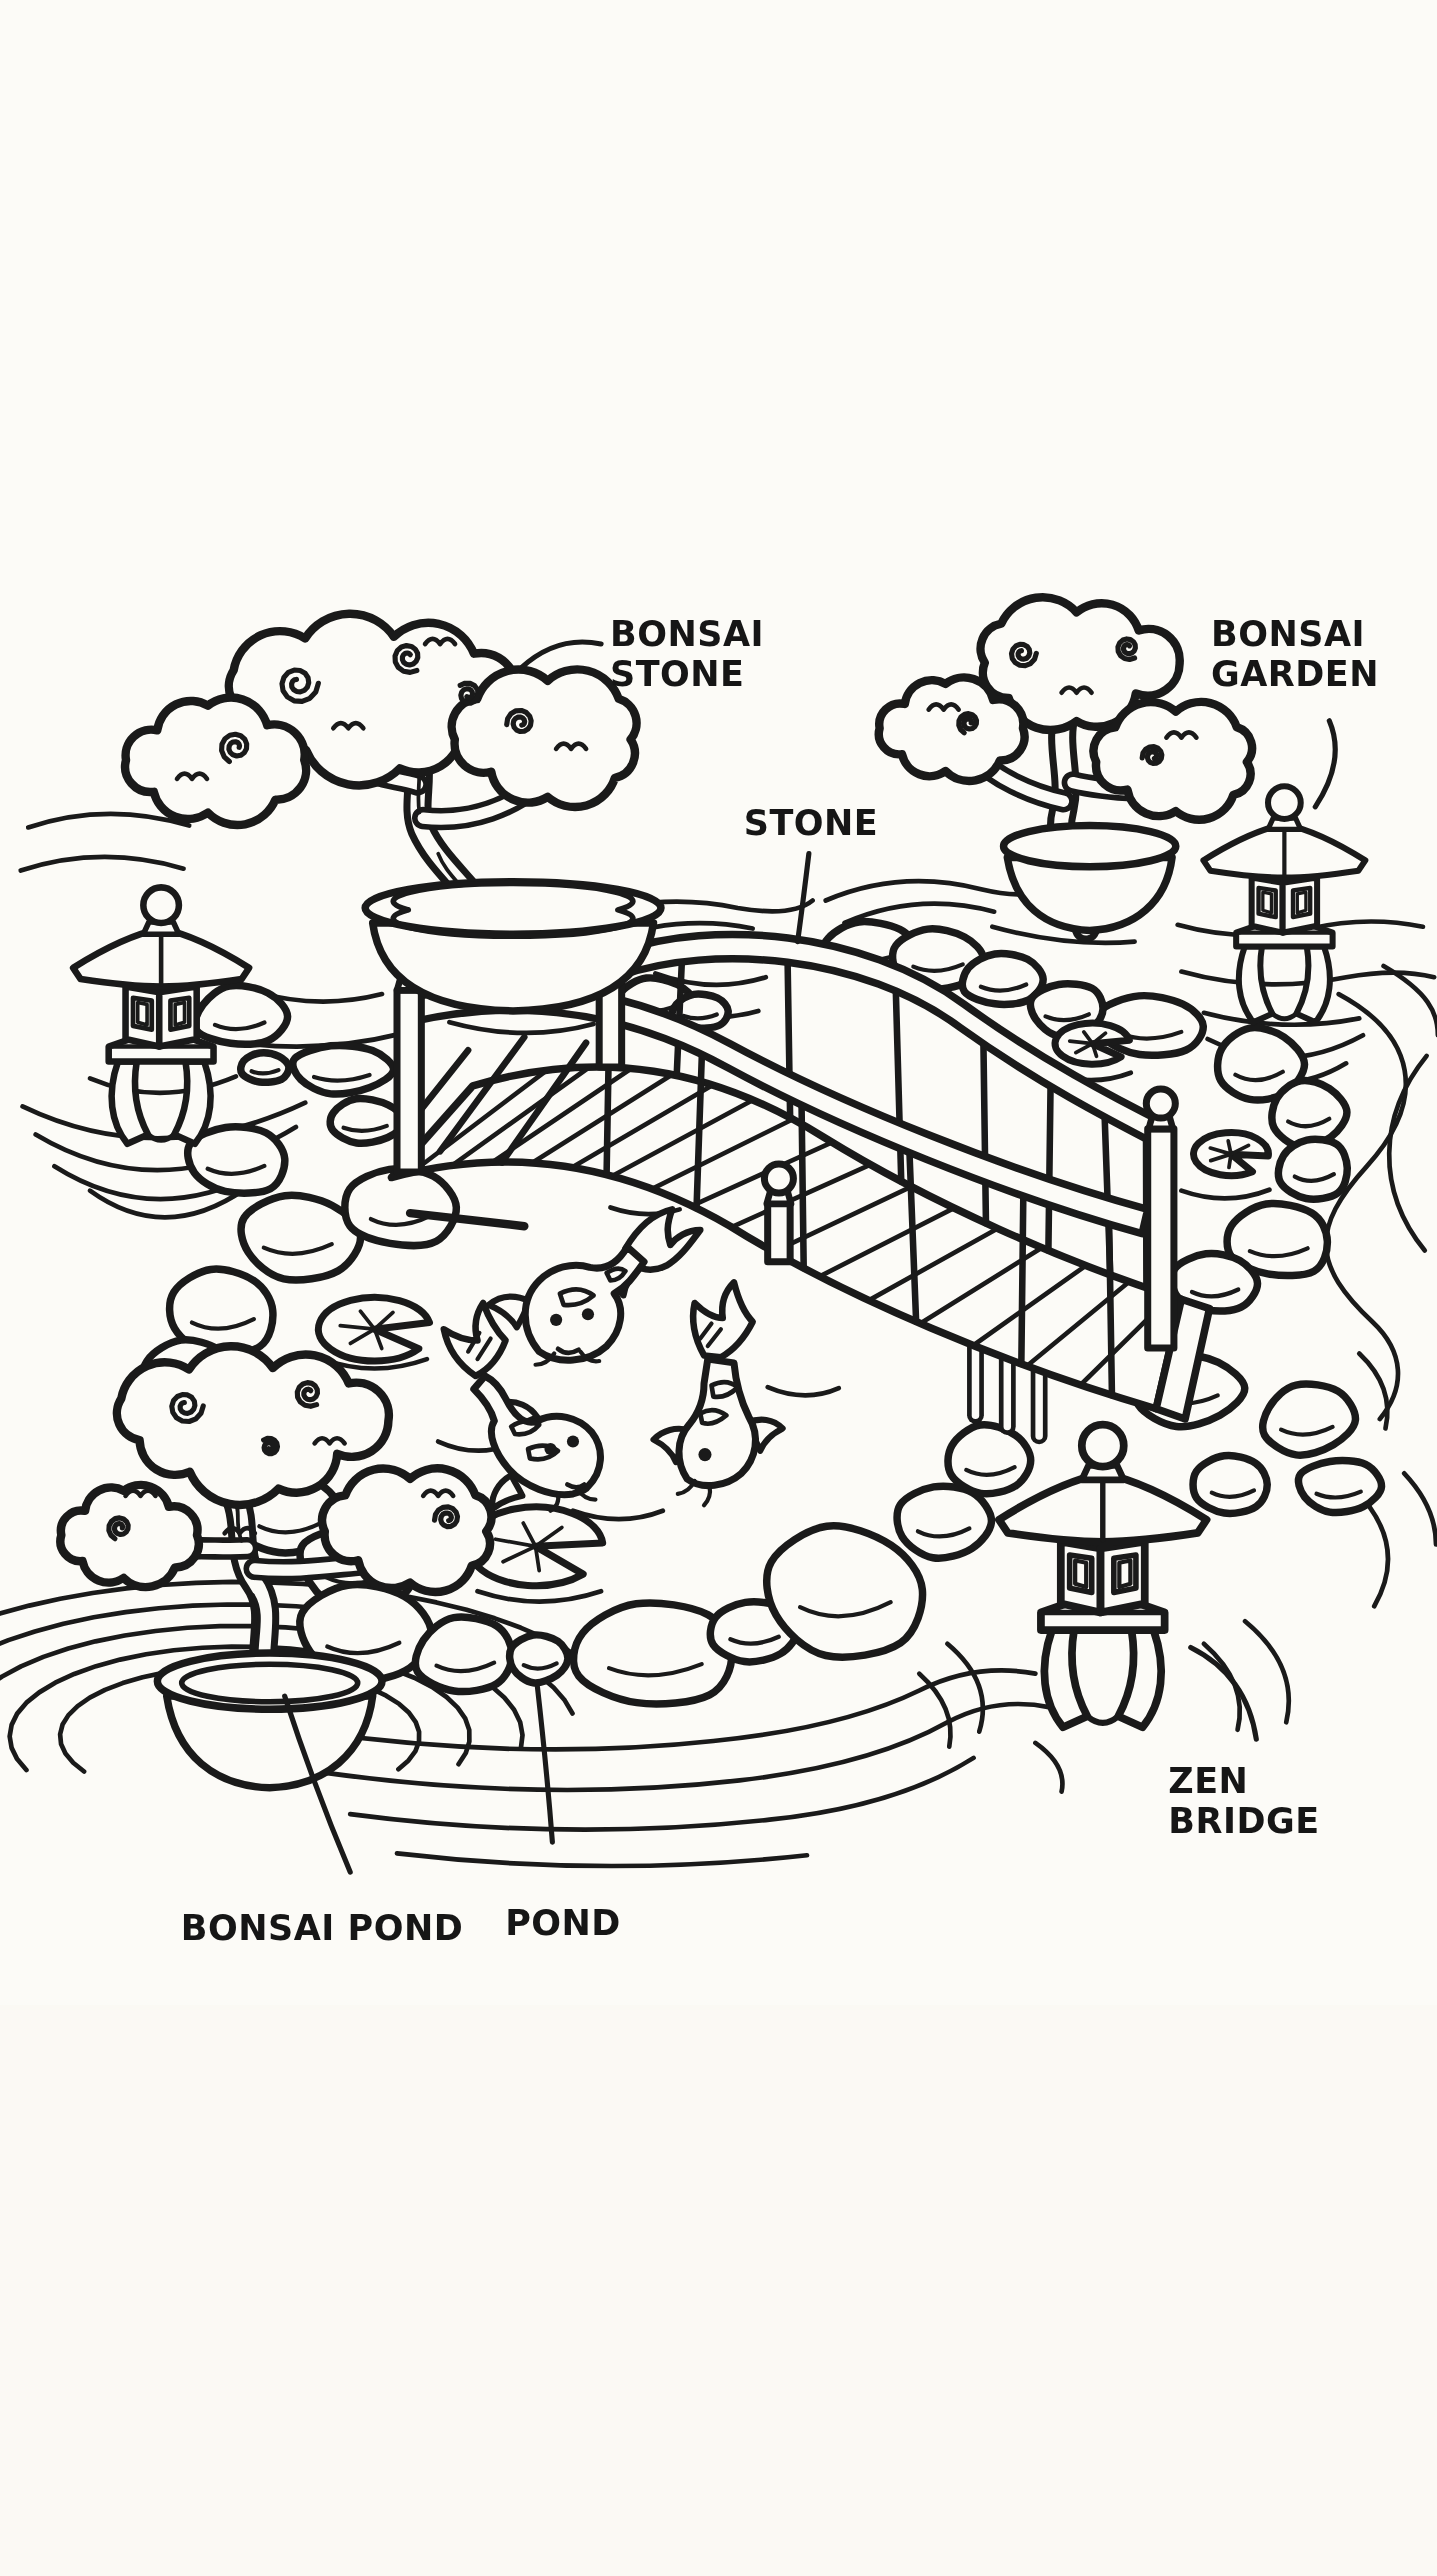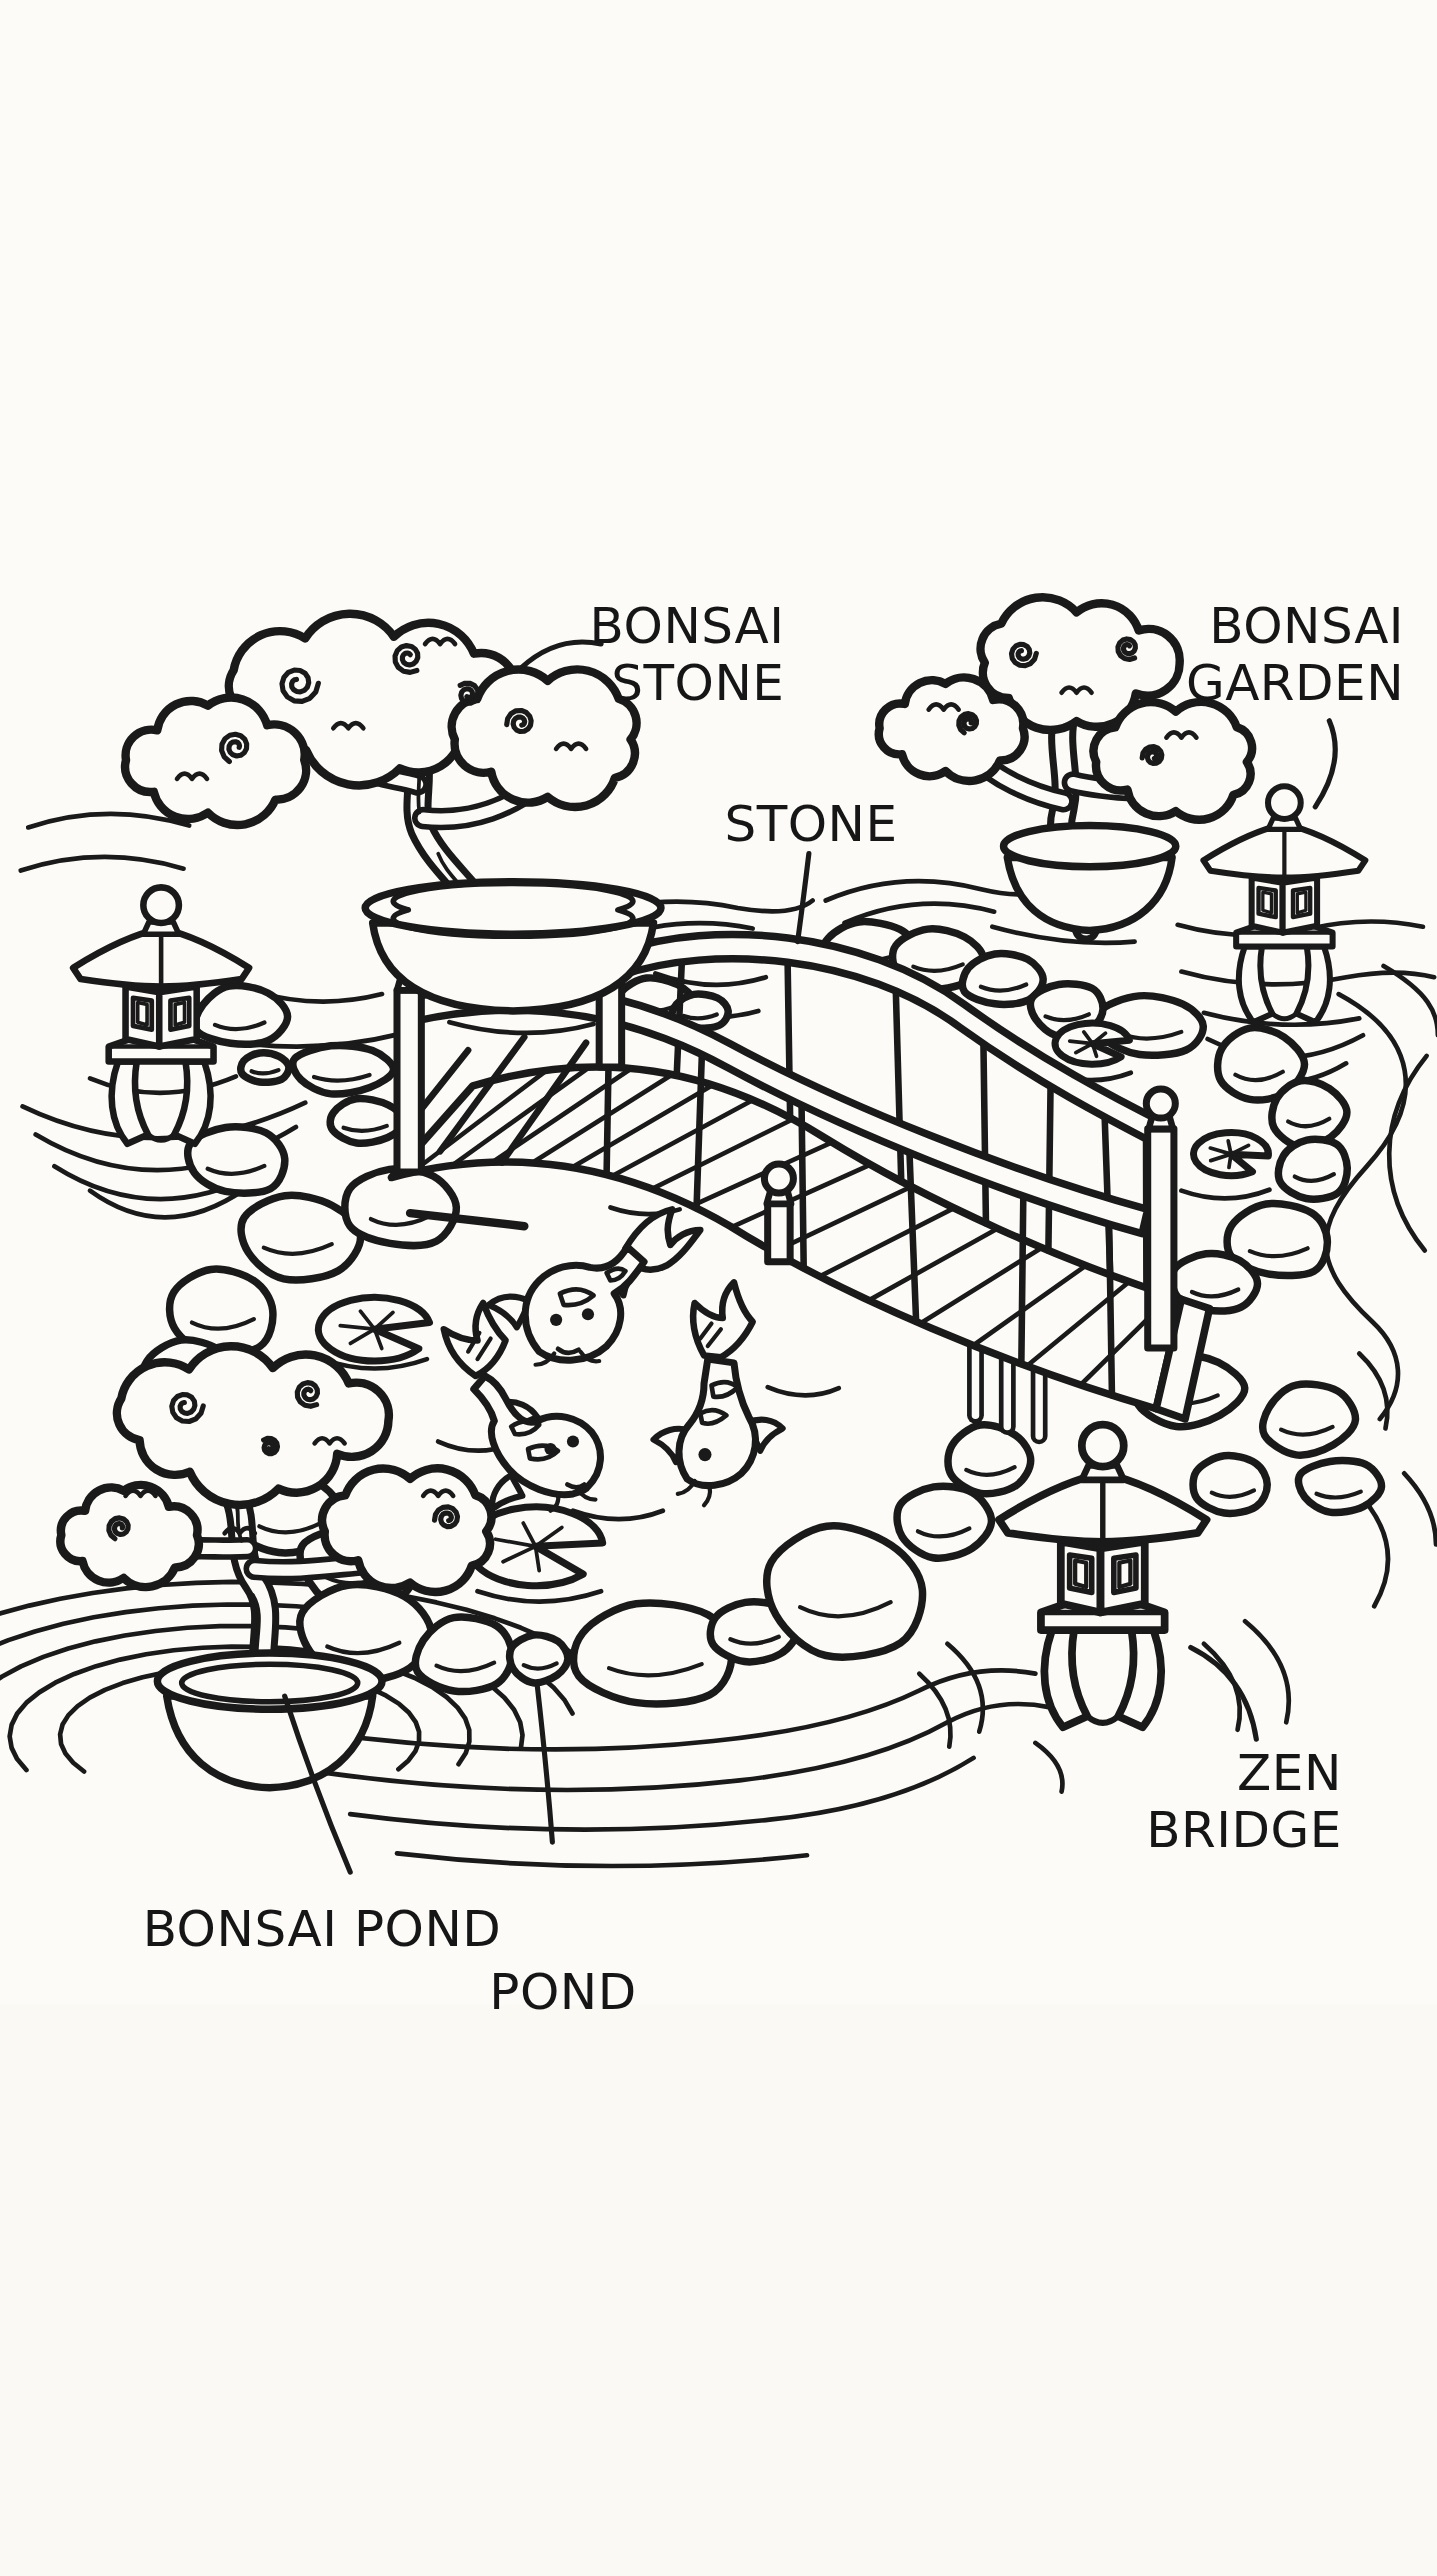--- a/index.html
+++ b/index.html
@@ -5,21 +5,21 @@
 <style>
   html,body{margin:0;padding:0;}
   body{
     width:1438px;height:2576px;position:relative;overflow:hidden;
     background:#fcfbf7;
     font-family:"DejaVu Sans","Liberation Sans",sans-serif;
   }
   #art{position:absolute;left:0;top:0;}
   .label{
     position:absolute;transform:translate(-50%,-50%);
-    text-align:right;font-weight:normal;font-size:50px;line-height:1.14;
+    text-align:left;font-weight:bold;font-size:35px;line-height:1.14;
     letter-spacing:0.5px;color:#161616;white-space:nowrap;user-select:none;
   }
   .paper-edge{position:absolute;left:0;width:100%;background:#faf8f3;opacity:.55;}
 </style>
 </head>
 <body>
 
 <svg id="art" width="1438" height="2576" viewBox="0 0 1536 2752">
     <g>
       <path d="M 30 884 Q 114 856 202 882" fill="none" stroke="#1a1a1a" stroke-width="5" stroke-linecap="round" stroke-linejoin="round"></path>
@@ -420,21 +420,21 @@
     <div>BONSAI</div>
     <div>STONE</div>
   </div>
   <div class="label" style="left:1295px;top:655px">
     <div>BONSAI</div>
     <div>GARDEN</div>
   </div>
   <div class="label" style="left:811px;top:824px">
     <div>STONE</div>
   </div>
-  <div class="label" style="left:563px;top:1992px">
+  <div class="label" style="left:563px;top:1924px">
     <div>POND</div>
   </div>
   <div class="label" style="left:322px;top:1929px">
     <div>BONSAI POND</div>
   </div>
   <div class="label" style="left:1244px;top:1802px">
     <div>ZEN</div>
     <div>BRIDGE</div>
   </div>
 </div>

